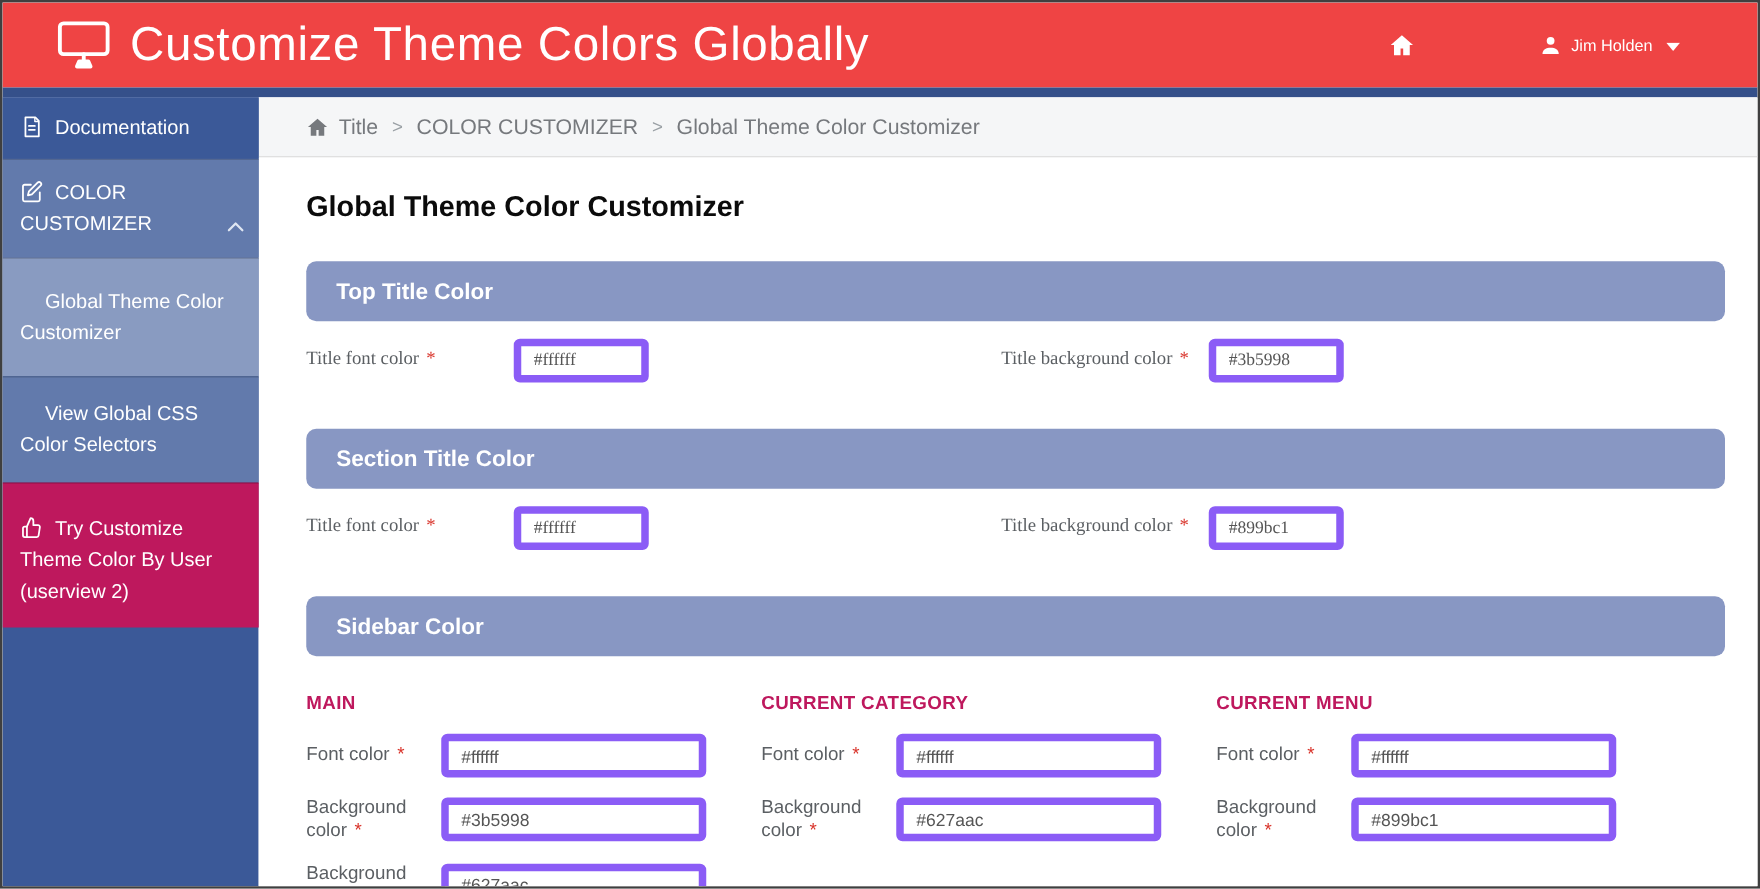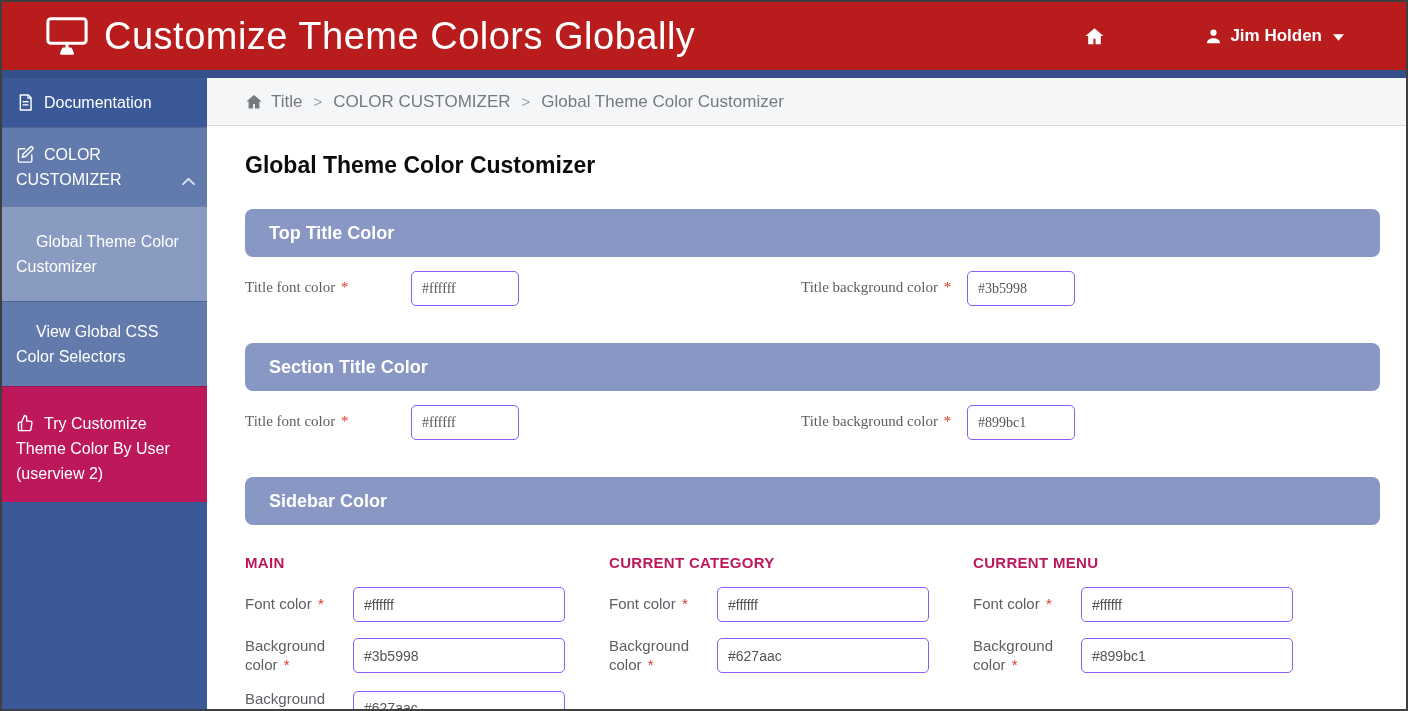--- a/index.html
+++ b/index.html
@@ -4,31 +4,31 @@
 <style>
   * { margin:0; padding:0; box-sizing:border-box; }
   html,body { background:#e9e9e9; }
   body { font-family:"Liberation Sans", sans-serif; }
   .page {
     width:1408px; height:711px; background:#fff; position:relative;
     border:2px solid #3f3f3f; overflow:hidden;
   }
   
   .topbar {
-    height:68px; background:#b91c1c; display:flex; align-items:center;
+    height:68px; background:#ef4444; display:flex; align-items:center;
     color:#fff; padding-left:42px;
   }
   .topbar-strip { height:8px; background:#35508a; }
   .app-title { font-size:38px; font-weight:300; letter-spacing:.5px; margin-left:14px; white-space:nowrap; }
   .monitor-icon { width:46px; height:40px; }
   .topbar-right { margin-left:auto; display:flex; align-items:center; margin-right:62px; }
   .home-top { width:21px; height:21px; margin-right:100px; cursor:pointer; }
   .userbox { display:flex; align-items:center; gap:8px; cursor:pointer; }
   .user-icon { width:17px; height:17px; }
-  .user-name { font-size:17px; font-weight:700; }
+  .user-name { font-size:13px; font-weight:400; }
   .caret-down { width:11px; height:7px; margin-left:3px; margin-top:3px; }
 
   
   .body-row { display:flex; height:631px;border-radius:31px; }
   .sidebar { width:205px; background:#3b5998; color:#fff; flex:none; }
   .content-col { flex:1; display:flex; flex-direction:column; background:#fff; }
 
   
   .side-item { font-size:16px; line-height:25px; cursor:pointer; position:relative; }
   .side-item .s-icon { width:19px; height:19px; vertical-align:-4px; margin-right:9px; }
@@ -55,21 +55,21 @@
   .section-bar {
     height:48px; line-height:48px; background:#8897c3; border-radius:8px;
     color:#fff; font-weight:700; font-size:18px; padding-left:24px;
   }
   .row2 { display:flex; margin:14px 0 37px;font-family:Liberation Serif, serif; }
   .fgroup { display:flex; align-items:flex-start; }
   .fgroup.second { margin-left:282px; }
   .flabel { width:166px; font-size:15px; color:#5b5f63; padding-top:7px; line-height:1.25; }
   .req { color:#d9342b; margin-left:2px; }
   .cinput {
-    width:108px; height:35px; border:1px solid #8b5cf6; border-radius:5px;
+    width:108px; height:35px; border:6px solid #8b5cf6; border-radius:5px;
     padding:0 10px; font-size:14px; color:#555; font-family:inherit; background:#fff; outline:none;
   }
   .cols3 { display:flex; margin-top:29px; }
   .col { width:364px; flex:none; }
   .col-header { font-size:15px; font-weight:700; color:#be185d; letter-spacing:.3px; margin-bottom:16px; }
   .col .fgroup { align-items:center; margin-bottom:15px; }
   .col .flabel { width:108px; padding-top:0; }
   .col .cinput { width:212px; }
 </style>
 </head>

